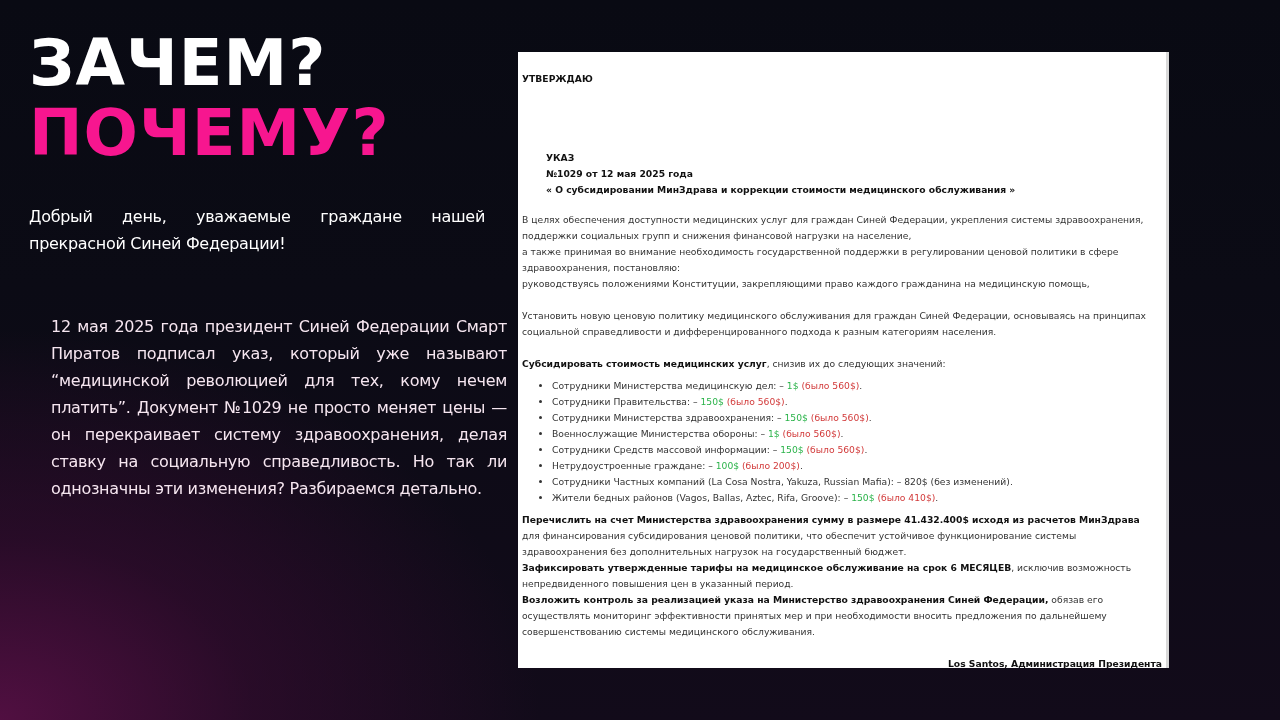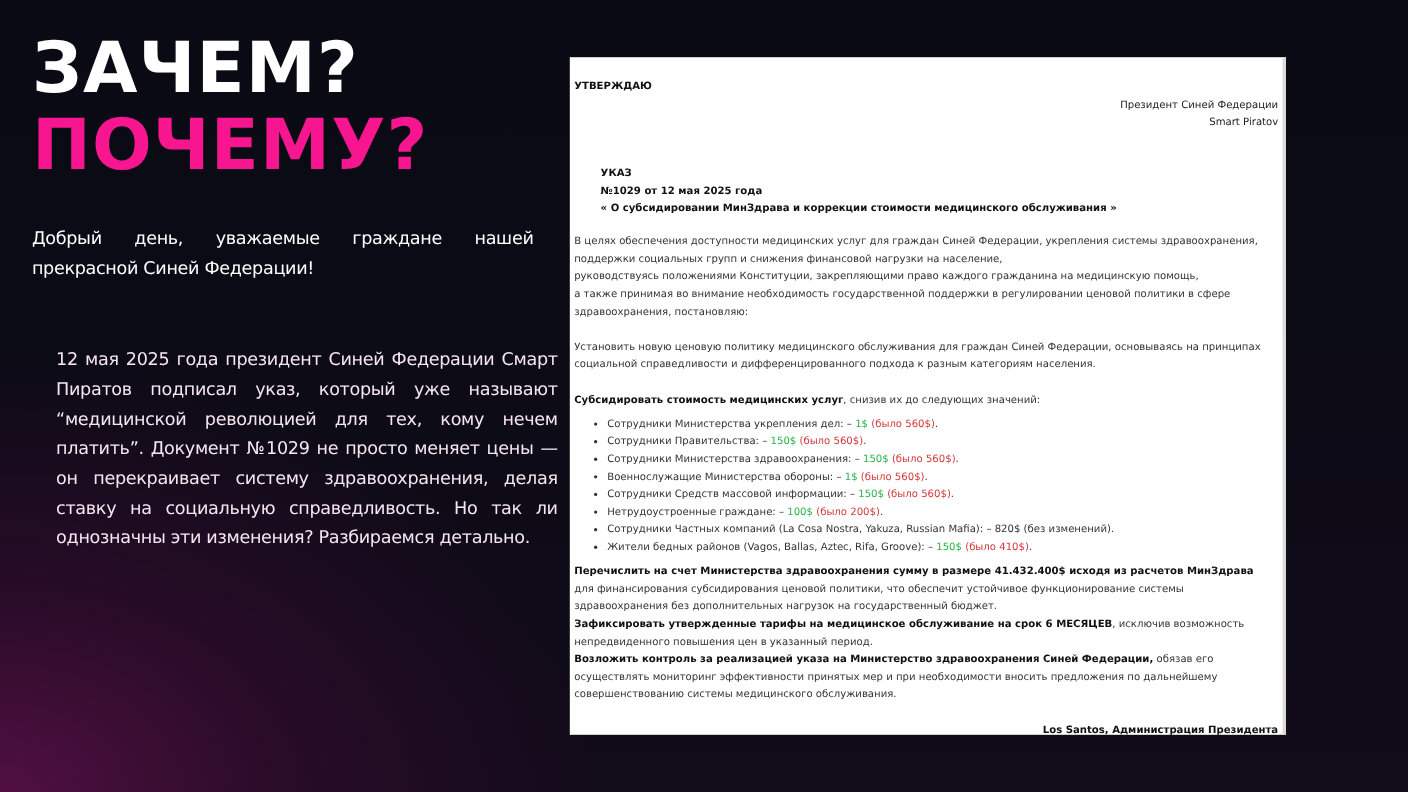--- a/index.html
+++ b/index.html
@@ -139,40 +139,36 @@
 
 <div class="left">
   <h1 class="title-1">ЗАЧЕМ?</h1>
   <h1 class="title-2">ПОЧЕМУ?</h1>
   <p class="para p1">Добрый день, уважаемые граждане нашей прекрасной Синей Федерации!</p>
   <p class="para p2">12 мая 2025 года президент Синей Федерации Смарт Пиратов подписал указ, который уже называют “медицинской революцией для тех, кому нечем платить”. Документ №1029 не просто меняет цены — он перекраивает систему здравоохранения, делая ставку на социальную справедливость. Но так ли однозначны эти изменения? Разбираемся детально.</p>
 </div>
 
 <div class="doc">
   <div class="approve">УТВЕРЖДАЮ</div>
-  <div class="signer">
-    <div>Президент Синей Федерации</div>
-    <div>Smart Piratov</div>
-  </div>
   <div class="heading">
     <div>УКАЗ</div>
     <div>№1029 от 12 мая 2025 года</div>
     <div>« О субсидировании МинЗдрава и коррекции стоимости медицинского обслуживания »</div>
   </div>
 
   <div class="body">
     <p>В целях обеспечения доступности медицинских услуг для граждан Синей Федерации, укрепления системы здравоохранения, поддержки социальных групп и снижения финансовой нагрузки на население,</p>
+    <p>а также принимая во внимание необходимость государственной поддержки в регулировании ценовой политики в сфере здравоохранения, постановляю:</p>
     <p>руководствуясь положениями Конституции, закрепляющими право каждого гражданина на медицинскую помощь,</p>
-    <p>а также принимая во внимание необходимость государственной поддержки в регулировании ценовой политики в сфере здравоохранения, постановляю:</p>
     <div class="gap"></div>
     <p>Установить новую ценовую политику медицинского обслуживания для граждан Синей Федерации, основываясь на принципах социальной справедливости и дифференцированного подхода к разным категориям населения.</p>
     <div class="gap"></div>
     <p><b>Субсидировать стоимость медицинских услуг</b><span>, снизив их до следующих значений:</span></p>
     <ul>
-      <li><span>Сотрудники Министерства укрепления дел: – </span><span class="green">1$</span> <span class="red">(было 560$)</span><span>.</span></li>
+      <li><span>Сотрудники Министерства медицинскую дел: – </span><span class="green">1$</span> <span class="red">(было 560$)</span><span>.</span></li>
       <li><span>Сотрудники Правительства: – </span><span class="green">150$</span> <span class="red">(было 560$)</span><span>.</span></li>
       <li><span>Сотрудники Министерства здравоохранения: – </span><span class="green">150$</span> <span class="red">(было 560$)</span><span>.</span></li>
       <li><span>Военнослужащие Министерства обороны: – </span><span class="green">1$</span> <span class="red">(было 560$)</span><span>.</span></li>
       <li><span>Сотрудники Средств массовой информации: – </span><span class="green">150$</span> <span class="red">(было 560$)</span><span>.</span></li>
       <li><span>Нетрудоустроенные граждане: – </span><span class="green">100$</span> <span class="red">(было 200$)</span><span>.</span></li>
       <li><span>Сотрудники Частных компаний (La Cosa Nostra, Yakuza, Russian Mafia): – 820$ (без изменений).</span></li>
       <li><span>Жители бедных районов (Vagos, Ballas, Aztec, Rifa, Groove): – </span><span class="green">150$</span> <span class="red">(было 410$)</span><span>.</span></li>
     </ul>
     <p><b>Перечислить на счет Министерства здравоохранения сумму в размере 41.432.400$ исходя из расчетов МинЗдрава</b><span> для финансирования субсидирования ценовой политики, что обеспечит устойчивое функционирование системы здравоохранения без дополнительных нагрузок на государственный бюджет.</span></p>
     <p><b>Зафиксировать утвержденные тарифы на медицинское обслуживание на срок 6 МЕСЯЦЕВ</b><span>, исключив возможность непредвиденного повышения цен в указанный период.</span></p>

